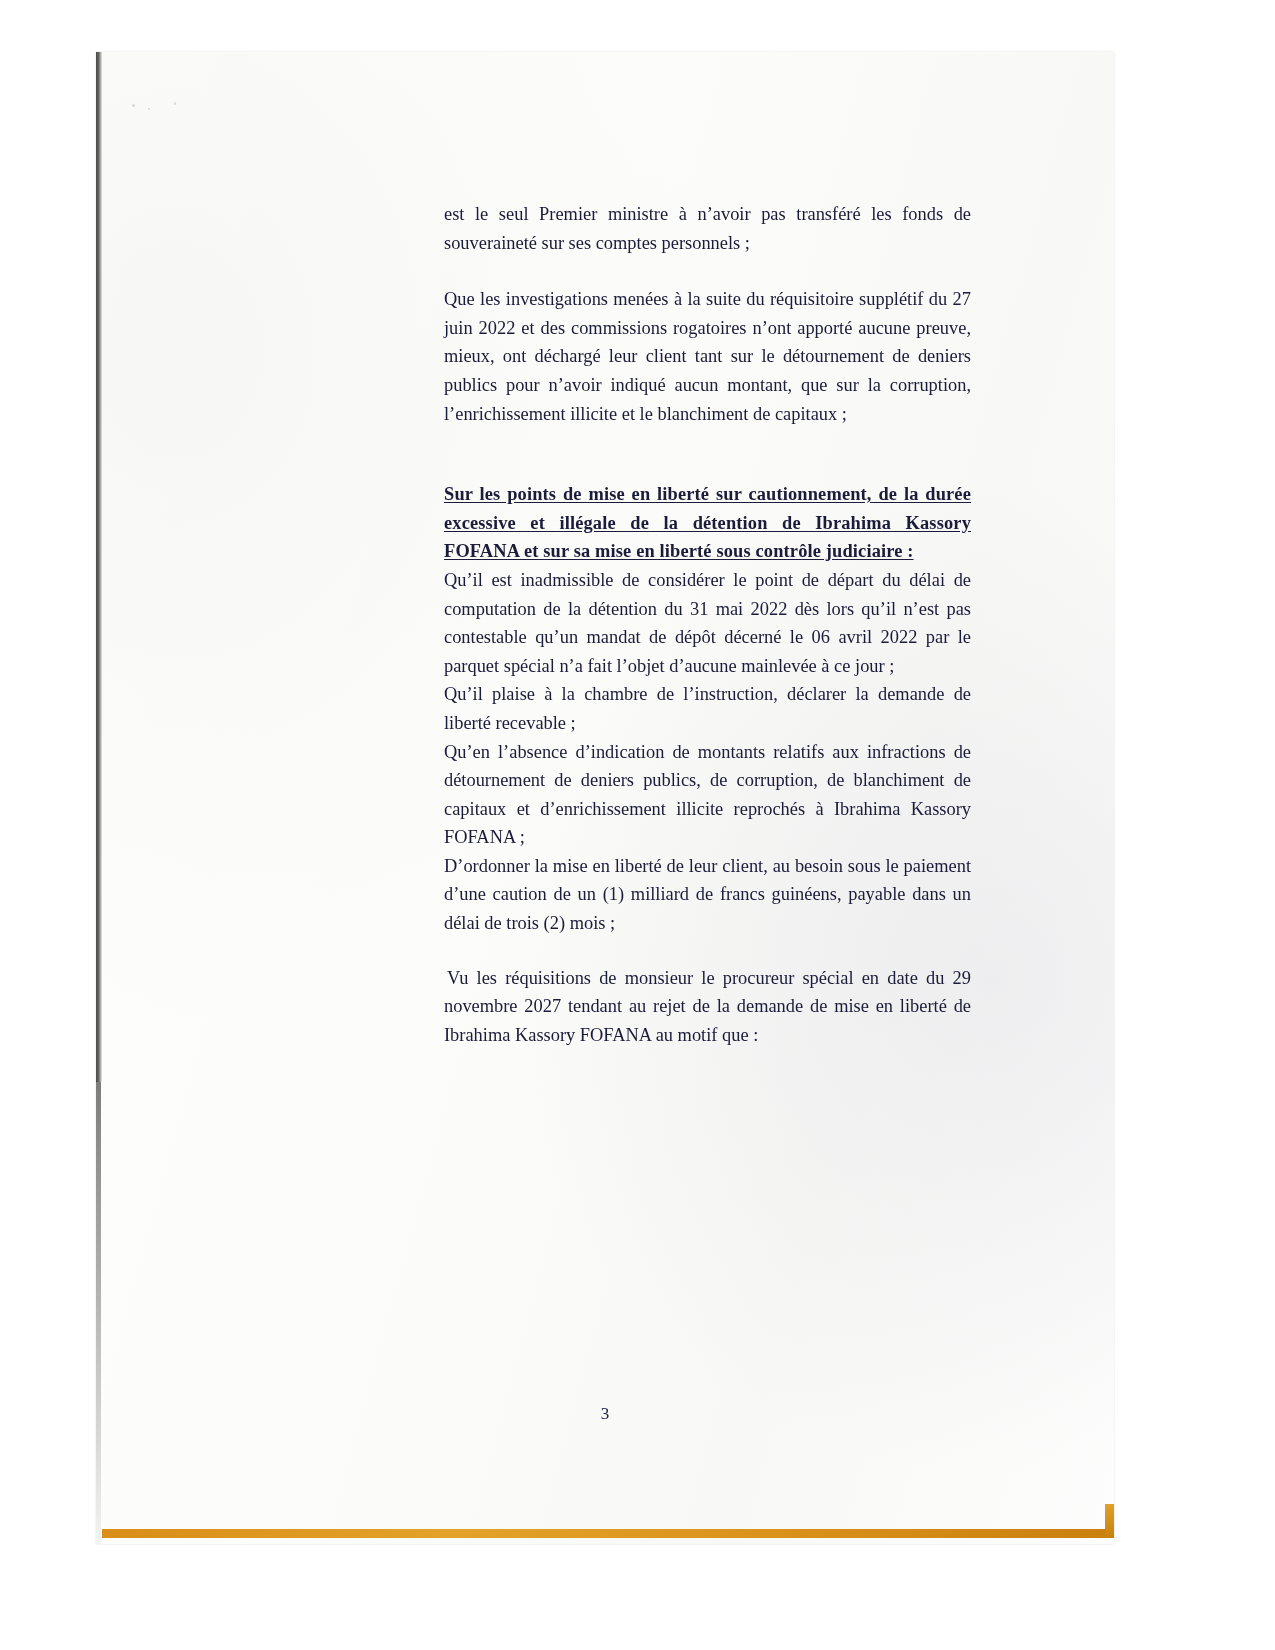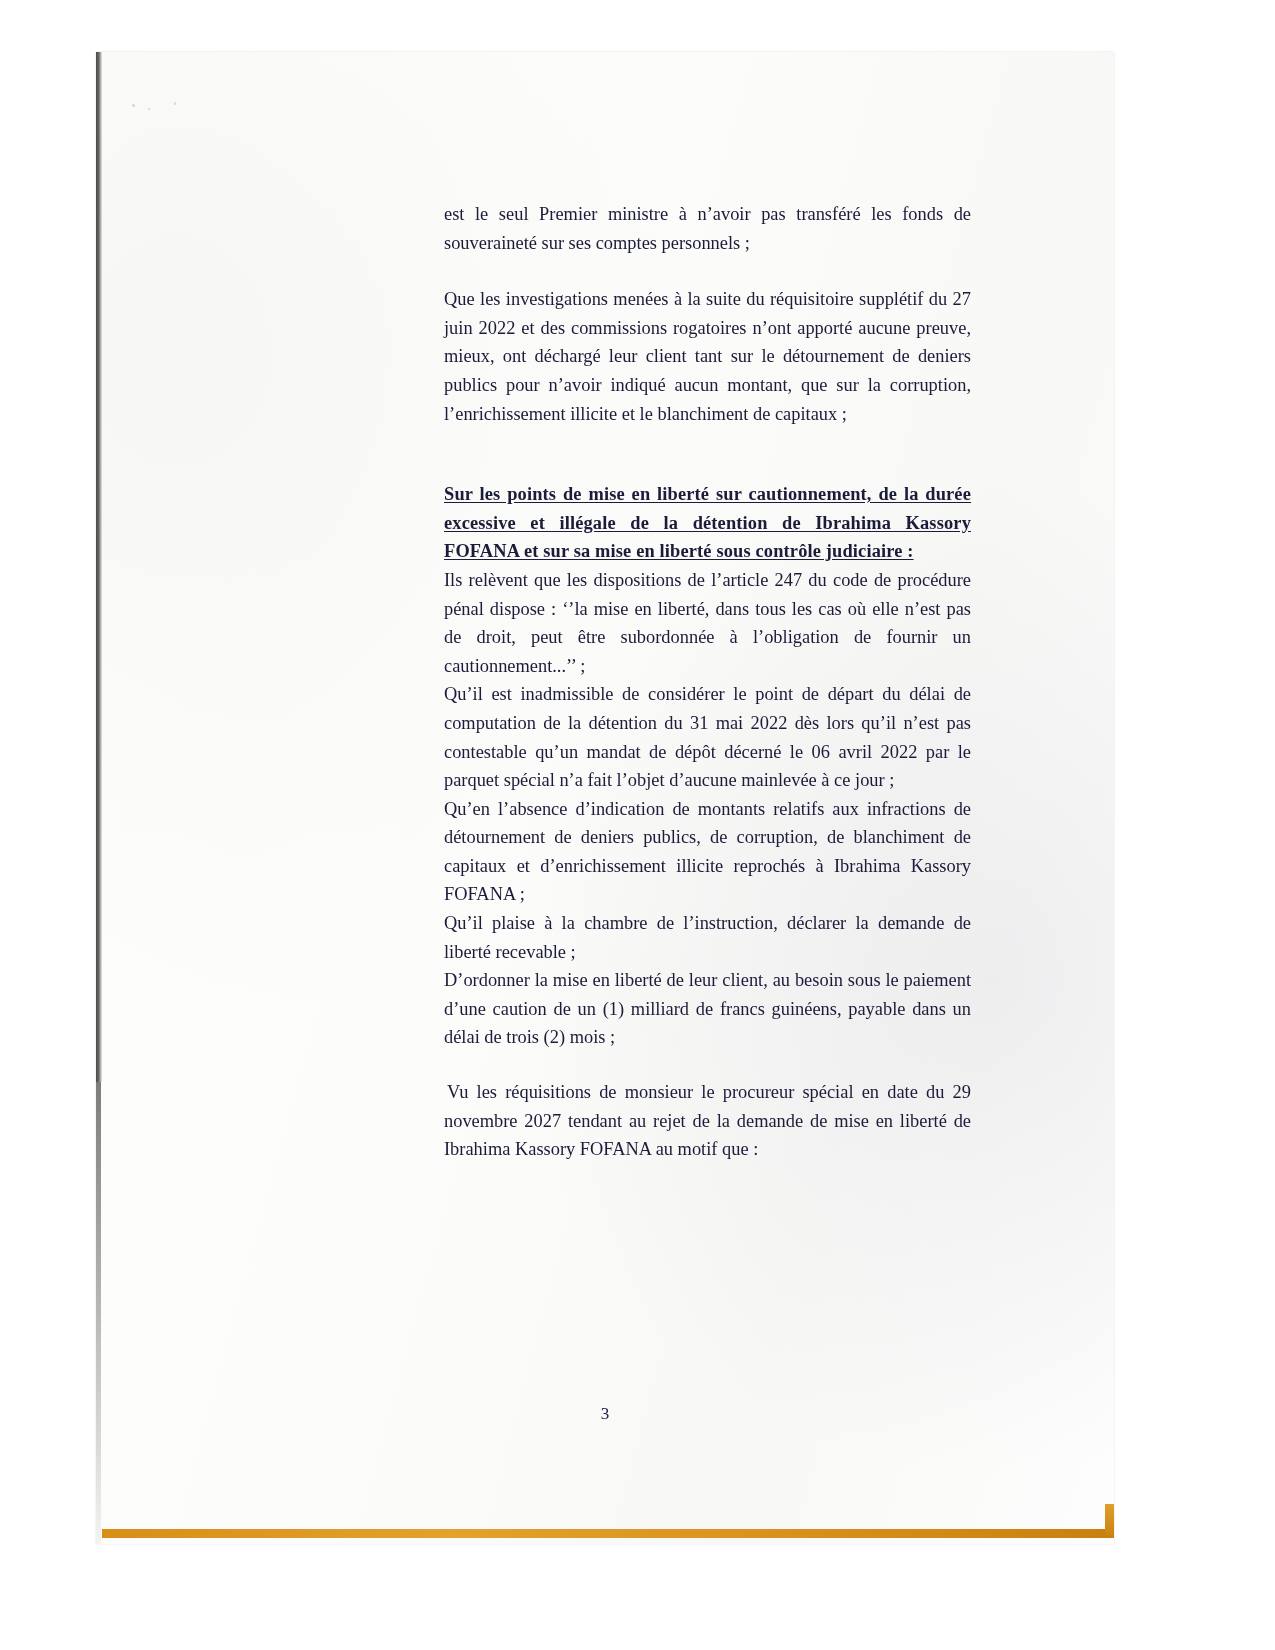--- a/index.html
+++ b/index.html
@@ -146,24 +146,23 @@
     <div class="gap-lg"></div>
 
     <p>Que les investigations menées à la suite du réquisitoire supplétif du 27 juin 2022 et des commissions rogatoires n’ont apporté aucune preuve, mieux, ont déchargé leur client tant sur le détournement de deniers publics pour n’avoir indiqué aucun montant, que sur la corruption, l’enrichissement illicite et le blanchiment de capitaux ;</p>
 
     <div class="gap-lg"></div>
 
     <div class="heading-underline">
       <p>Sur les points de mise en liberté sur cautionnement, de la durée excessive et illégale de la détention de Ibrahima Kassory FOFANA et sur sa mise en liberté sous contrôle judiciaire :</p>
     </div>
 
-    <p>Ils relèvent que les dispositions de l’article 247 du code de procédure pénal dispose : ‘’la mise en liberté, dans tous les cas où elle n’est pas de droit, peut être subordonnée à l’obligation de fournir un cautionnement...’’ ;</p>
     <p>Qu’il est inadmissible de considérer le point de départ du délai de computation de la détention du 31 mai 2022 dès lors qu’il n’est pas contestable qu’un mandat de dépôt décerné le 06 avril 2022 par le parquet spécial n’a fait l’objet d’aucune mainlevée à ce jour ;</p>
+    <p>Qu’il plaise à la chambre de l’instruction, déclarer la demande de liberté recevable ;</p>
     <p>Qu’en l’absence d’indication de montants relatifs aux infractions de détournement de deniers publics, de corruption, de blanchiment de capitaux et d’enrichissement illicite reprochés à Ibrahima Kassory FOFANA ;</p>
-    <p>Qu’il plaise à la chambre de l’instruction, déclarer la demande de liberté recevable ;</p>
     <p>D’ordonner la mise en liberté de leur client, au besoin sous le paiement d’une caution de un (1) milliard de francs guinéens, payable dans un délai de trois (2) mois ;</p>
 
     <div class="gap-md"></div>
 
     <p class="indent-first"> Vu les réquisitions de monsieur le procureur spécial en date du 29 novembre 2027 tendant au rejet de la demande de mise en liberté de  Ibrahima Kassory FOFANA au motif que :</p>
 
   </div>
 
   <div class="page-number">3</div>
 

